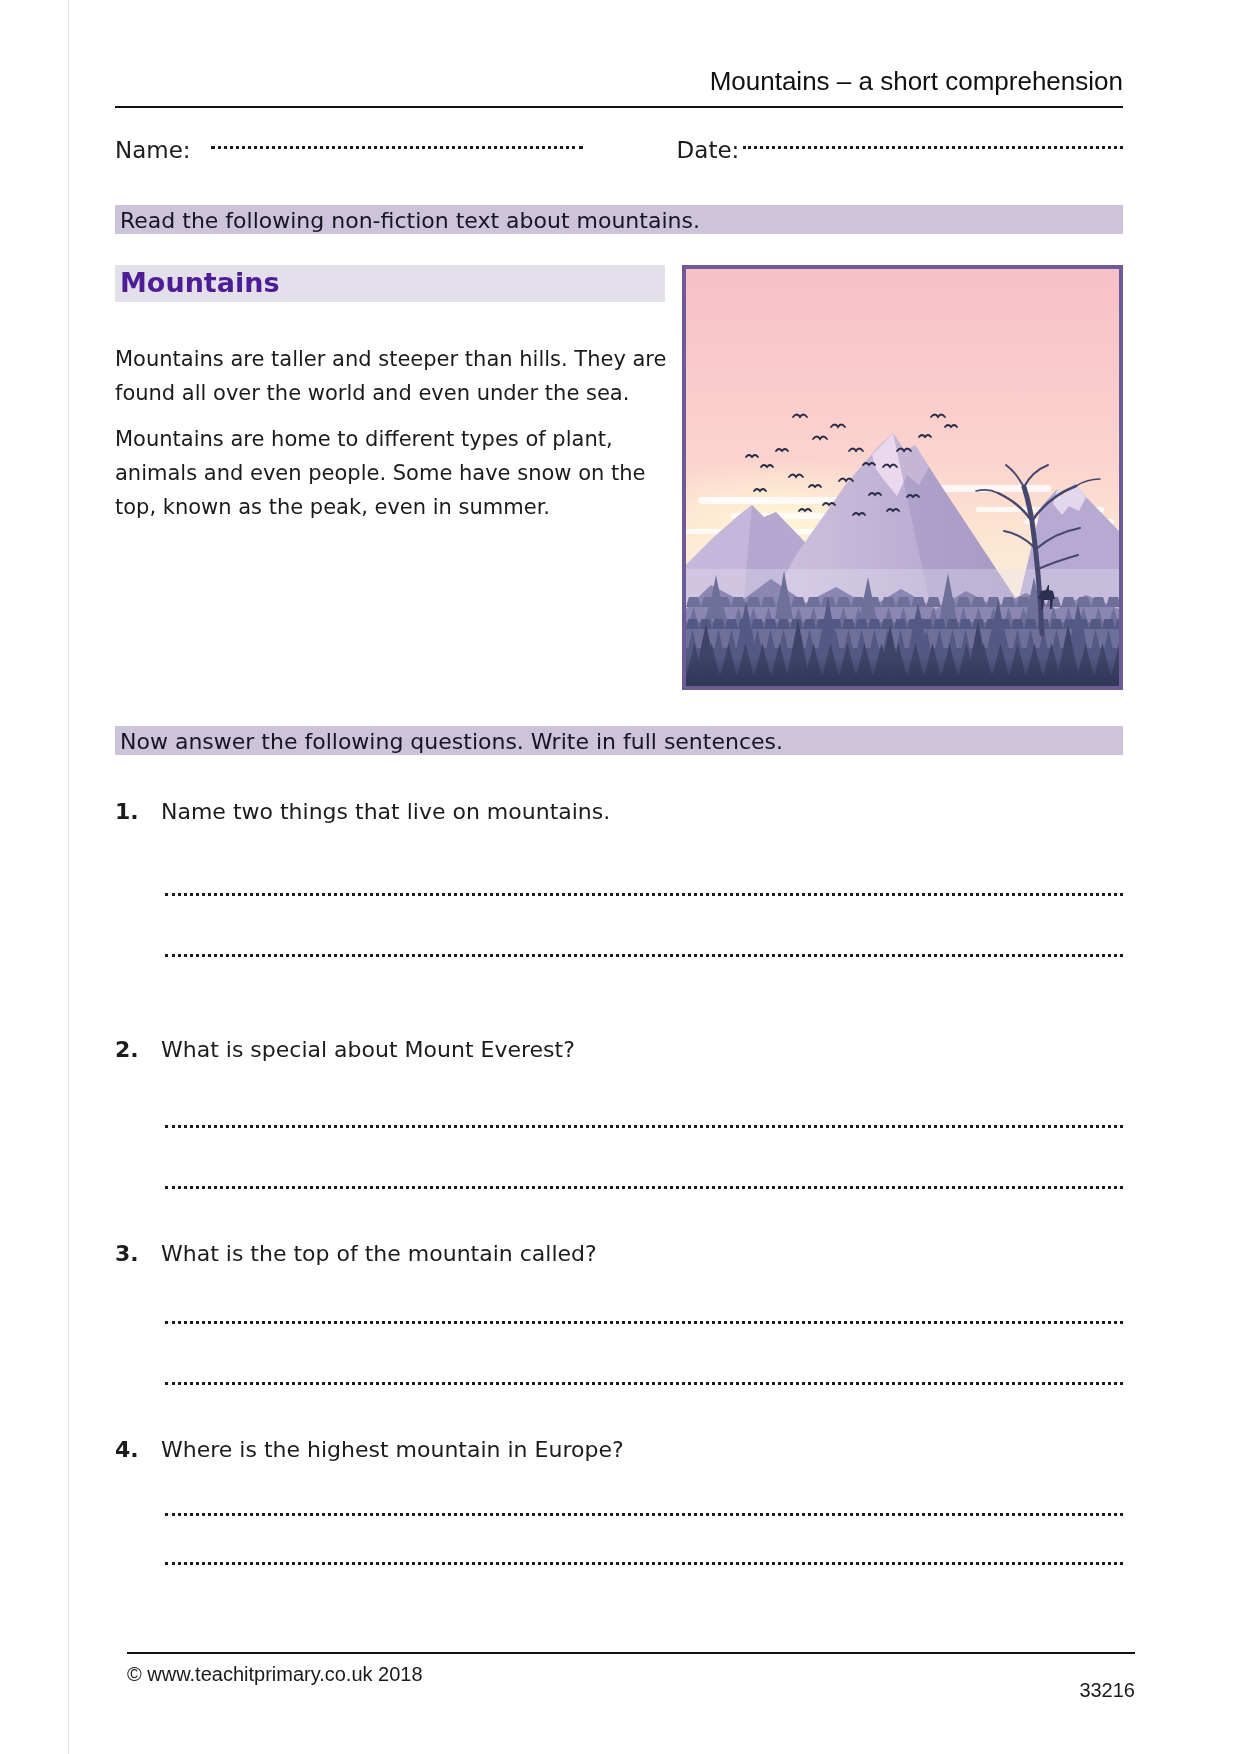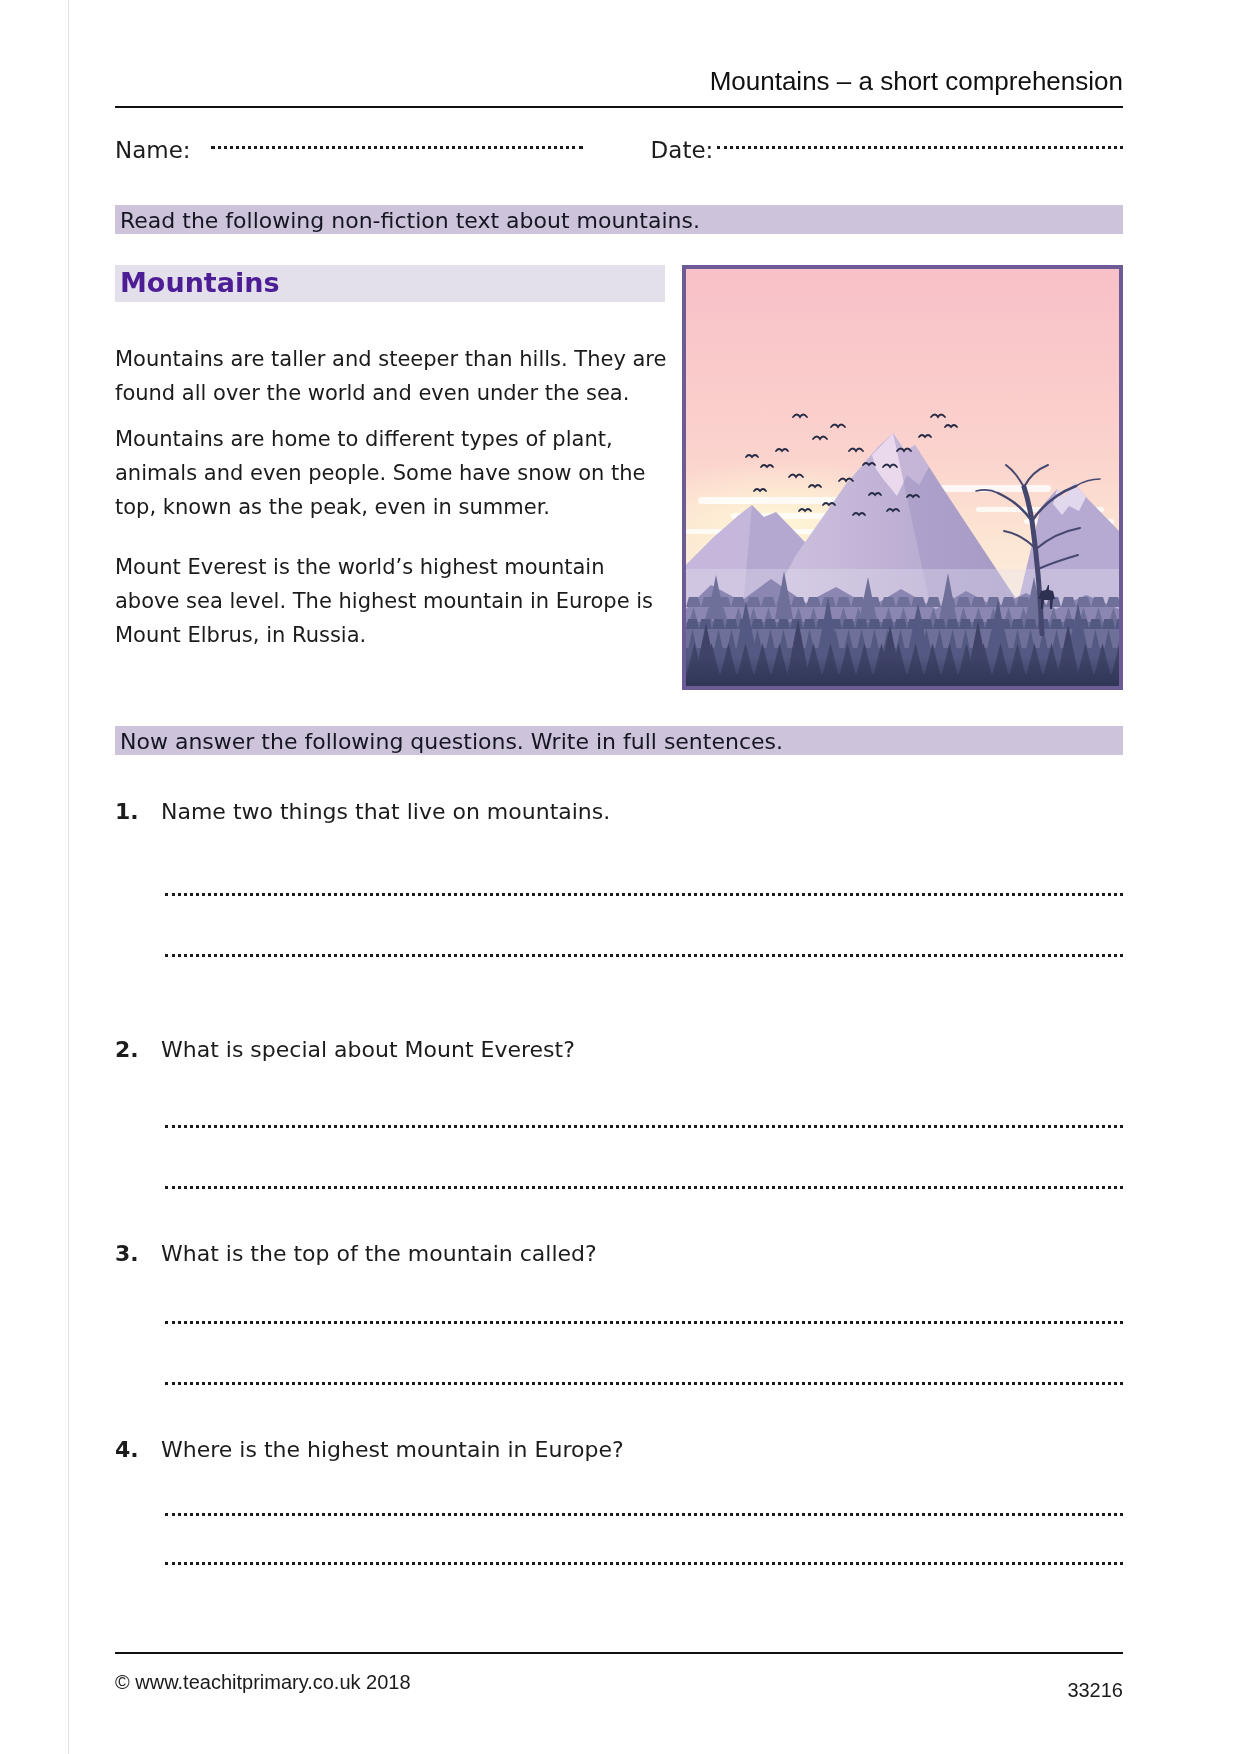--- a/index.html
+++ b/index.html
@@ -15,21 +15,21 @@
     padding-top:66px; text-align:right;
     font-family:"Liberation Sans", sans-serif; font-size:26px; line-height:30px; color:#111;
   }
   .title-rule { margin-top:10px; border-top:2px solid #111; height:0; }
 
   .name-date-row { margin-top:27px; display:flex; align-items:center; height:30px;
     font-family:"DejaVu Sans", sans-serif; font-size:23px; }
   .leader { border-bottom:3px dotted #1b1b1b; height:0; margin-bottom:5px; }
   .leader.name-leader { width:372px; margin-left:20px; }
   .leader.date-leader { flex:1; margin-left:4px; }
-  .date-label { margin-left:68px; }
+  .date-label { margin-left:94px; }
 
   .highlight-bar {
     margin-top:40px; background:#cdc4dc; padding:3px 10px 0 5px;
     font-size:22px; line-height:26px; color:#161622;
   }
 
   .passage { position:relative; margin-top:31px; height:433px; }
   .passage-heading {
     width:550px; background:#e3dfeb; padding:2px 10px 4px 5px;
     font-size:27px; font-weight:bold; color:#4c1d95;
@@ -53,24 +53,24 @@
   .q1 { margin-top:42px; }
   .q1 .l1 { margin-top:66px; } .q1 .l2 { margin-top:58px; }
   .q2 { margin-top:78px; }
   .q2 .l1 { margin-top:60px; } .q2 .l2 { margin-top:58px; }
   .q3 { margin-top:50px; }
   .q3 .l1 { margin-top:52px; } .q3 .l2 { margin-top:58px; }
   .q4 { margin-top:50px; }
   .q4 .l1 { margin-top:48px; } .q4 .l2 { margin-top:46px; }
 
   .footer {
-    position:absolute; top:1652px; left:115px; width:1008px;
+    position:absolute; top:1652px; left:127px; width:1008px;
     border-top:2px solid #111; padding-top:9px;
     font-family:"Liberation Sans", sans-serif; font-size:20px; color:#1a1a1a;
-    display:flex; align-items:center;
+    display:flex; align-items:flex-start;
   }
   .f-left { flex:1; text-align:left; }
   .f-mid  { flex:0 0 auto; text-align:center;margin-top:16px; }
   .f-right{ flex:1; text-align:right; }
 </style>
 </head>
 <body>
 
 <div class="page">
   <div class="page-edge"></div>
@@ -85,21 +85,20 @@
       <span class="date-label">Date:</span>
       <span class="leader date-leader"></span>
     </div>
 
     <div class="highlight-bar">Read the following non-fiction text about mountains.</div>
 
     <div class="passage">
       <div class="passage-heading">Mountains</div>
       <p class="p1">Mountains are taller and steeper than hills. They are found all over the world and even under the sea.</p>
       <p class="p2">Mountains are home to different types of plant, animals and even people. Some have snow on the top, known as the peak, even in summer.</p>
-      <p class="p3">Mount Everest is the world’s highest mountain above sea level. The highest mountain in Europe is Mount Elbrus, in Russia.</p>
 
       <div class="illustration">
         <svg viewBox="0 0 433 417" preserveAspectRatio="none">
           <defs>
             <linearGradient id="sky" x1="0" y1="0" x2="0" y2="1">
               <stop offset="0" stop-color="#f8c0c8"></stop>
               <stop offset="0.45" stop-color="#fbd3cd"></stop>
               <stop offset="0.62" stop-color="#fce3d2"></stop>
               <stop offset="0.78" stop-color="#fdeeda"></stop>
               <stop offset="1" stop-color="#fdf2dd"></stop>

